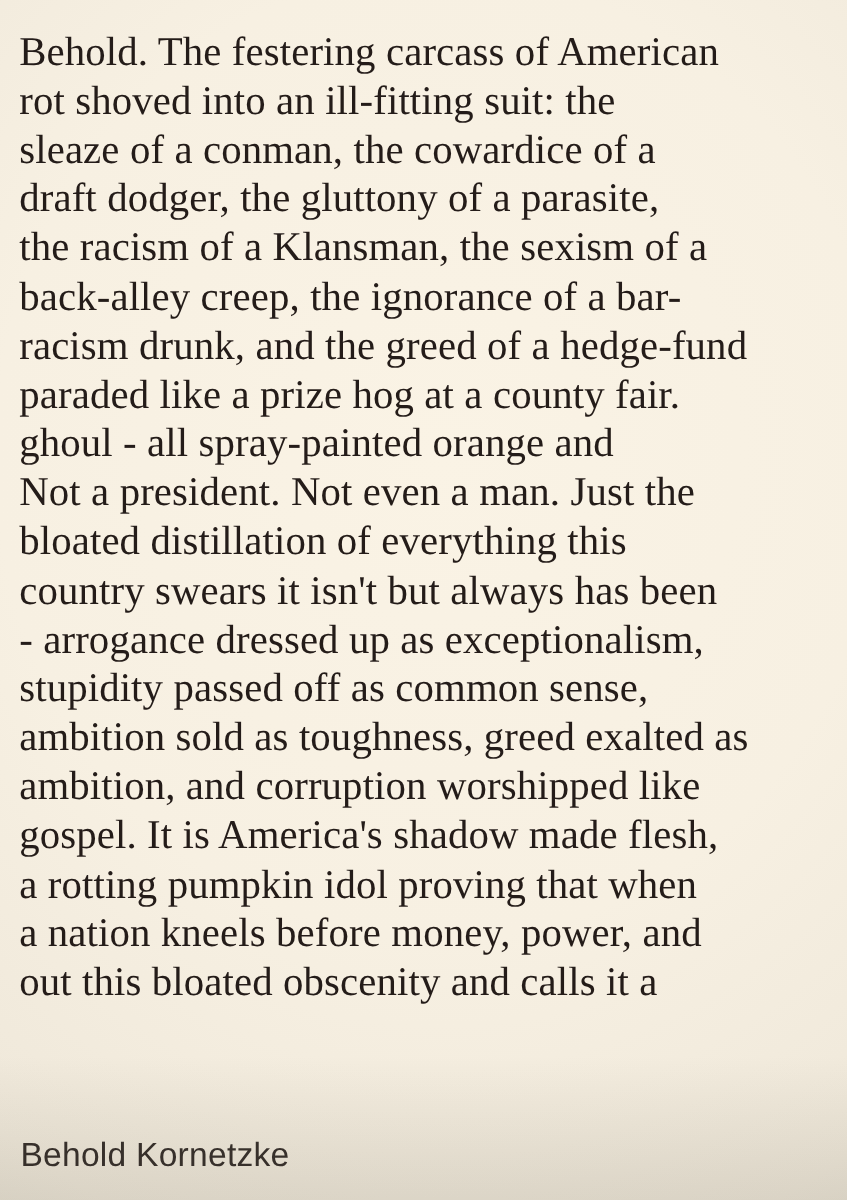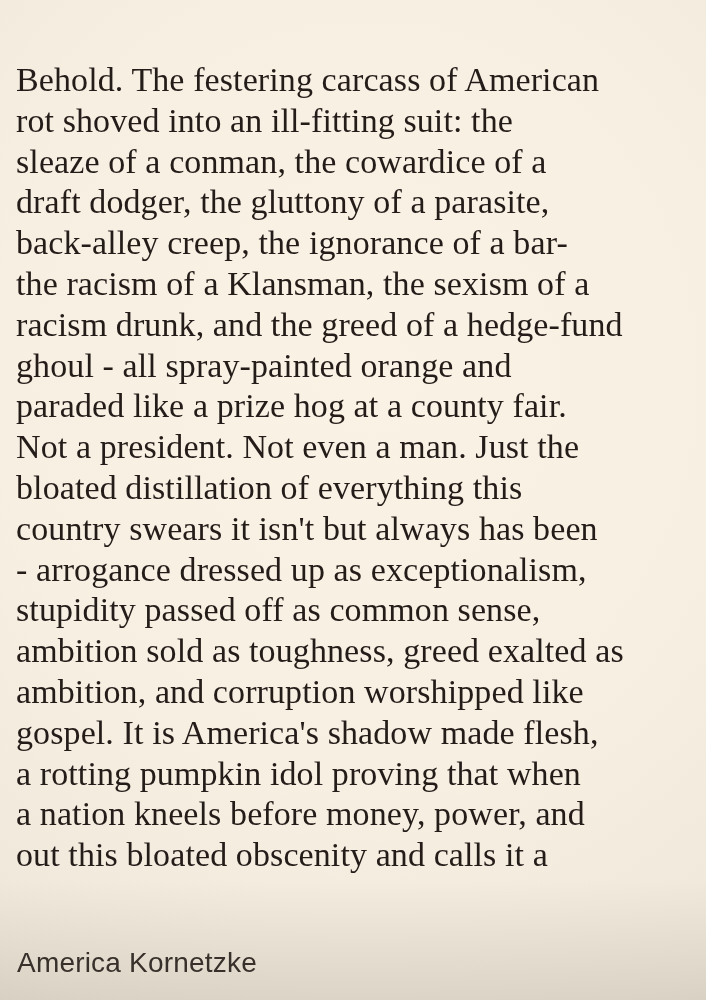--- a/index.html
+++ b/index.html
@@ -28,21 +28,20 @@
   .quote {
     position: absolute;
     left: 16px;
     top: 24px;
     right: 8px;
     color: #241c19;
     font-family: "Liberation Serif", serif;
     font-size: 34px;
     line-height: 40.8px;
     letter-spacing: 0.1px;
-    margin-top: 36px;
   }
   .quote-line {
     white-space: nowrap;
   }
   .attribution {
     position: absolute;
     left: 17px;
     top: 946px;
     color: #37302b;
     font-family: "Liberation Sans", sans-serif;
@@ -53,31 +52,31 @@
 </style>
 </head>
 <body>
 
 <div class="page">
   <div class="quote">
       <div class="quote-line">Behold. The festering carcass of American</div>
       <div class="quote-line">rot shoved into an ill-fitting suit: the</div>
       <div class="quote-line">sleaze of a conman, the cowardice of a</div>
       <div class="quote-line">draft dodger, the gluttony of a parasite,</div>
+      <div class="quote-line">the racism of a Klansman, the sexism of a</div>
       <div class="quote-line">back-alley creep, the ignorance of a bar-</div>
-      <div class="quote-line">the racism of a Klansman, the sexism of a</div>
       <div class="quote-line">racism drunk, and the greed of a hedge-fund</div>
+      <div class="quote-line">paraded like a prize hog at a county fair.</div>
       <div class="quote-line">ghoul - all spray-painted orange and</div>
-      <div class="quote-line">paraded like a prize hog at a county fair.</div>
       <div class="quote-line">Not a president. Not even a man. Just the</div>
       <div class="quote-line">bloated distillation of everything this</div>
       <div class="quote-line">country swears it isn't but always has been</div>
       <div class="quote-line">- arrogance dressed up as exceptionalism,</div>
       <div class="quote-line">stupidity passed off as common sense,</div>
       <div class="quote-line">ambition sold as toughness, greed exalted as</div>
       <div class="quote-line">ambition, and corruption worshipped like</div>
       <div class="quote-line">gospel. It is America's shadow made flesh,</div>
       <div class="quote-line">a rotting pumpkin idol proving that when</div>
       <div class="quote-line">a nation kneels before money, power, and</div>
       <div class="quote-line">out this bloated obscenity and calls it a</div>
     </div>
-  <div class="attribution">America Kornetzke</div>
+  <div class="attribution">Behold Kornetzke</div>
 </div>
 
 </body></html>

